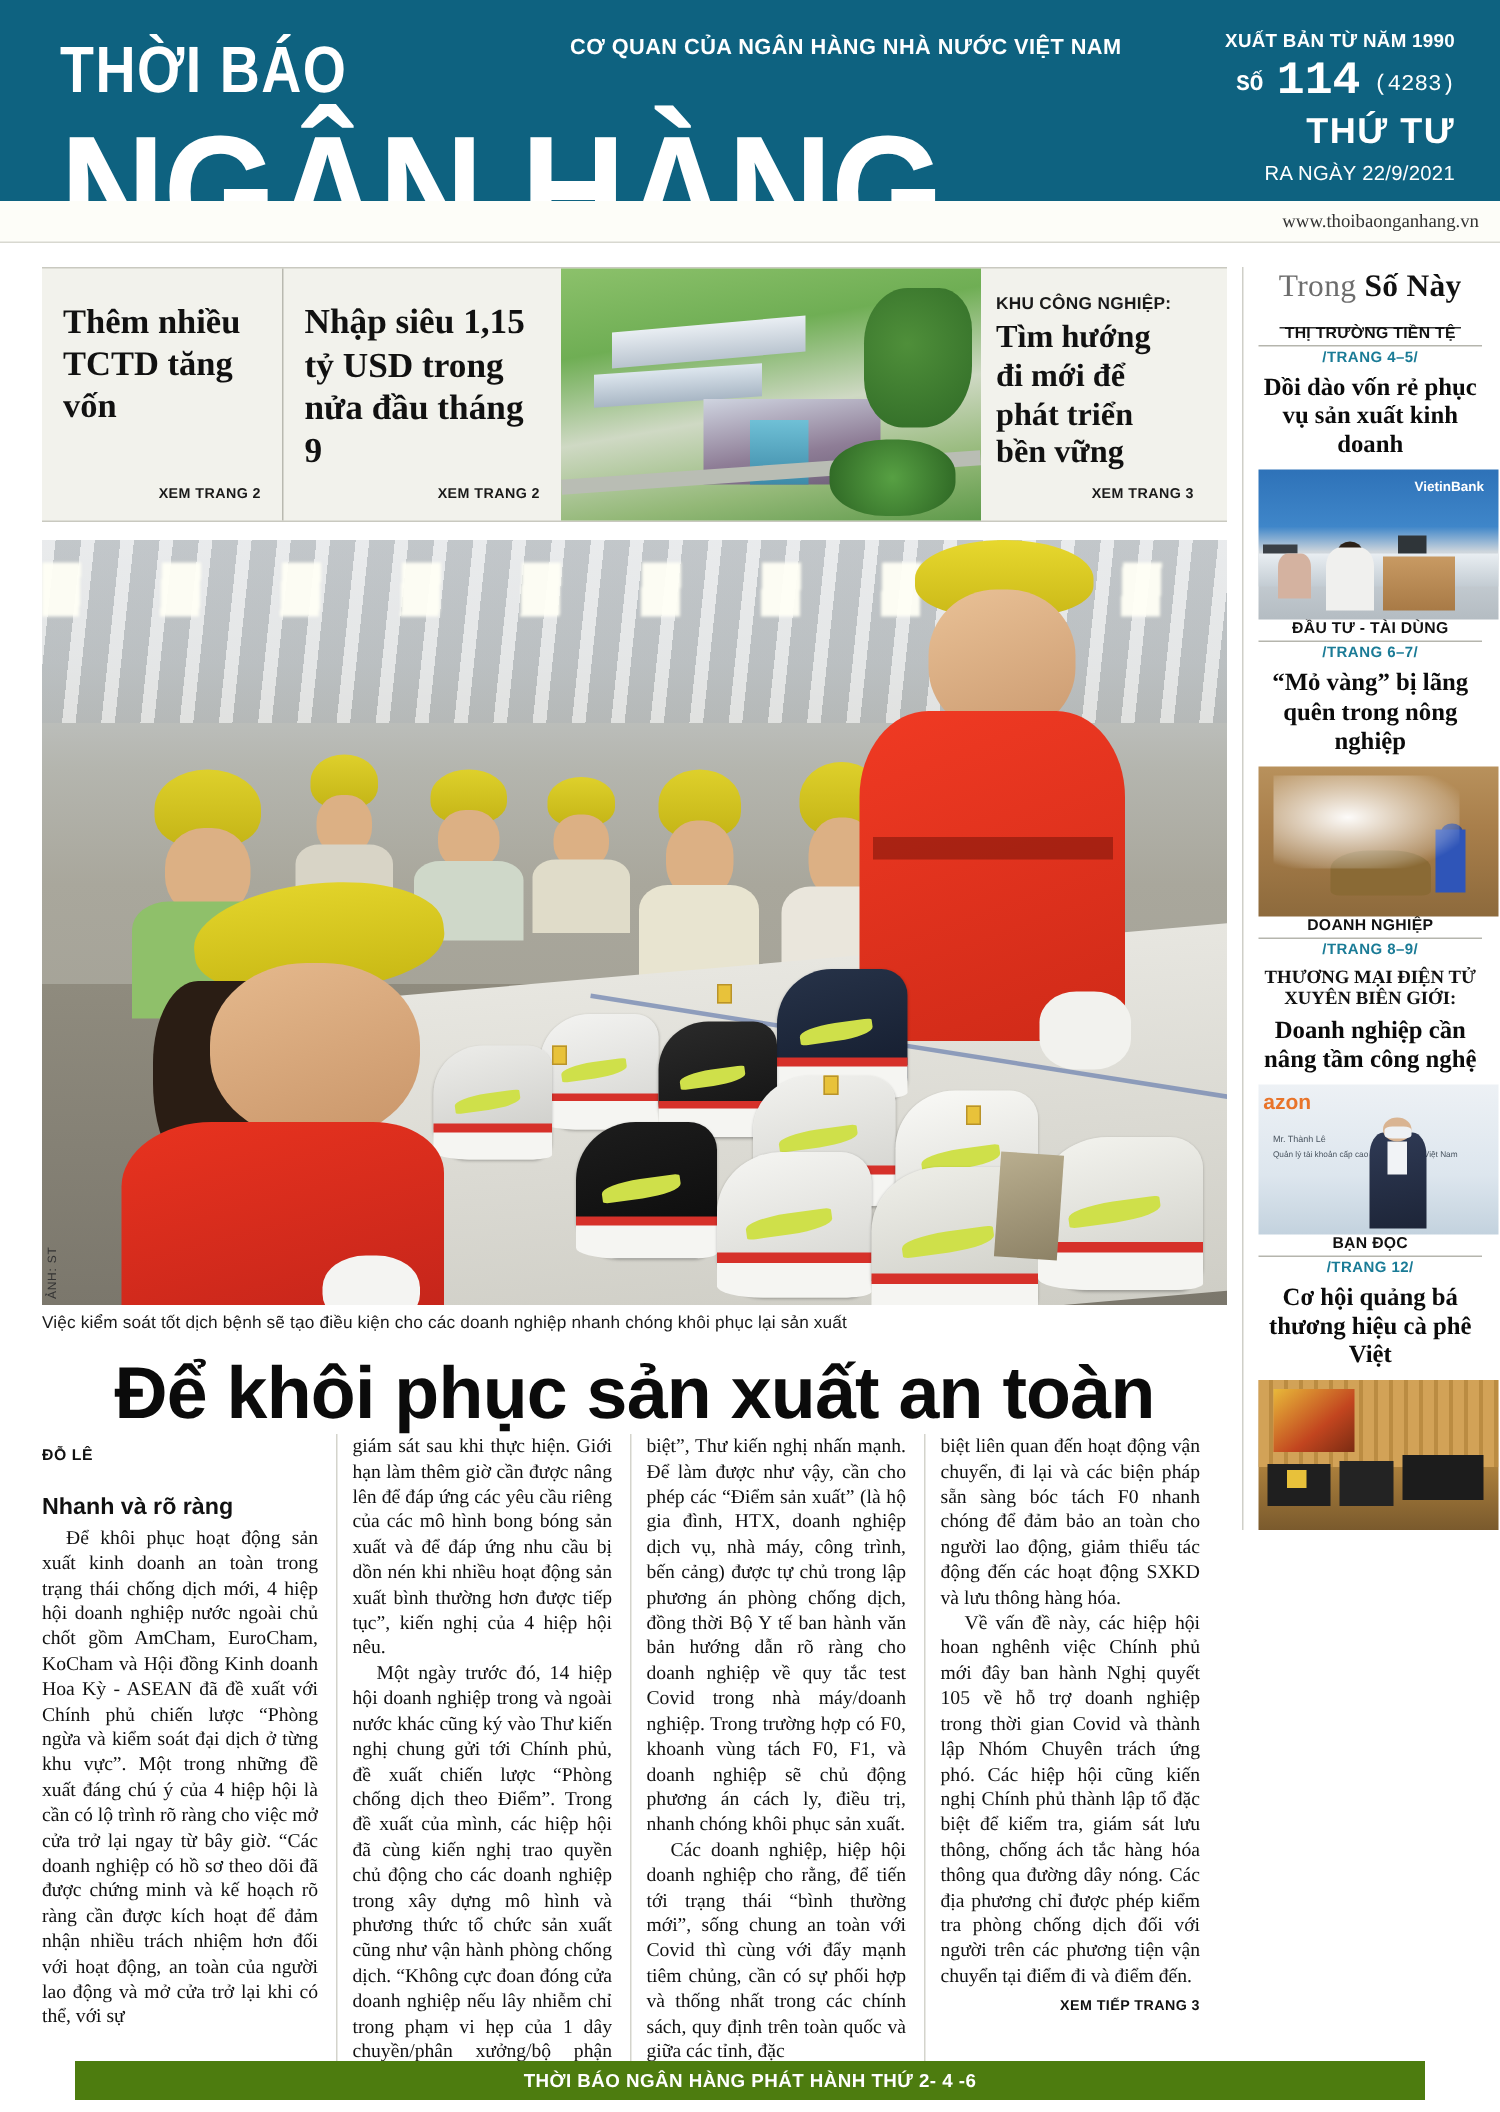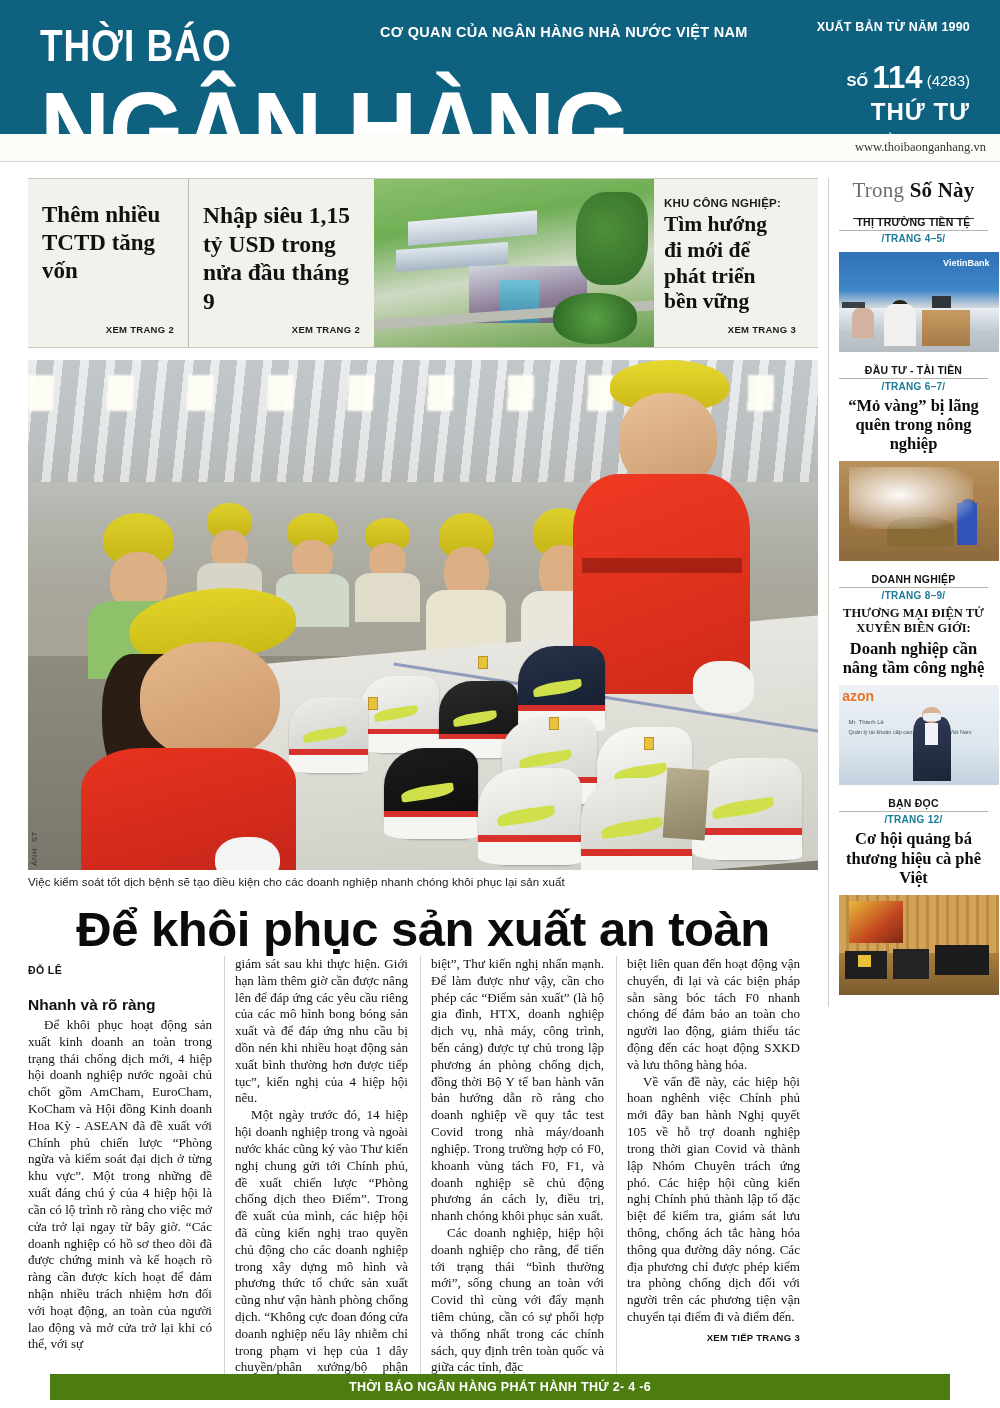--- a/index.html
+++ b/index.html
@@ -68,23 +68,24 @@
     color: #ffffff;
     font-family: "Liberation Sans", sans-serif;
     width: 200px;
   }
   .mast-since {
     font-size: 12.5px;
     font-weight: bold;
     letter-spacing: 0.2px;
   }
   .mast-issue {
-    margin-top: 26px;
+    margin-top: 3px;
     font-size: 15px;
     font-weight: bold;
+    font-family: Liberation Mono, monospace;
   }
   .mast-issue .num {
     font-size: 31px;
     font-weight: bold;
     vertical-align: -2px;
   }
   .mast-issue .paren { font-size: 15px; font-weight: normal; }
   .mast-day {
     font-size: 24px;
     font-weight: bold;
@@ -448,21 +449,21 @@
     font-family: "Liberation Serif", serif;
     font-size: 21px;
     color: #111;
     padding-bottom: 3px;
     margin-bottom: 10px;
     letter-spacing: .2px;
   }
   .sb-title .grey { color: #6d6d6d; }
   .sb-title .bold { font-weight: bold; color: #111; }
   .sb-title .u { border-bottom: 1.5px solid #333; padding-bottom: 16px; }
-  .sb-block { margin-bottom: 12px; }
+  .sb-block { }
   .sb-cat {
     font-family: "Liberation Sans", sans-serif;
     font-size: 10.5px;
     font-weight: bold;
     text-align: center;
     color: #111;
     letter-spacing: .2px;
     border-bottom: 1px solid #b5b5ad;
     padding-bottom: 2px;
   }
@@ -787,34 +788,35 @@
   <div class="right-col">
 
     <div class="sb-title">
       <span class="grey u">Trong</span>
       <span class="bold u">Số Này</span>
     </div>
 
     <div class="sb-block">
       <div class="sb-cat">THỊ TRƯỜNG TIỀN TỆ</div>
       <div class="sb-page">/TRANG 4–5/</div>
+      <div class="sb-head">Dồi dào vốn rẻ phục vụ sản xuất kinh doanh</div>
       <div class="sb-photo sp1">
         <div class="mon"></div>
           <div class="mon2"></div>
         <div class="counter"></div>
           <div class="desk"></div>
         <div class="p2"></div>
           <div class="p1h"></div>
           <div class="p1"></div>
         <div class="logo">VietinBank</div>
       </div>
     </div>
 
     <div class="sb-block">
-      <div class="sb-cat">ĐẦU TƯ - TÀI TIỀN</div>
+      <div class="sb-cat">ĐẦU TƯ - TÀI DÙNG</div>
       <div class="sb-page">/TRANG 6–7/</div>
       <div class="sb-head">“Mỏ vàng” bị lãng quên trong nông nghiệp</div>
       <div class="sb-photo sp2">
         <div class="pile"></div>
           <div class="manh"></div>
           <div class="man"></div>
           <div class="smoke"></div>
       </div>
     </div>
 

